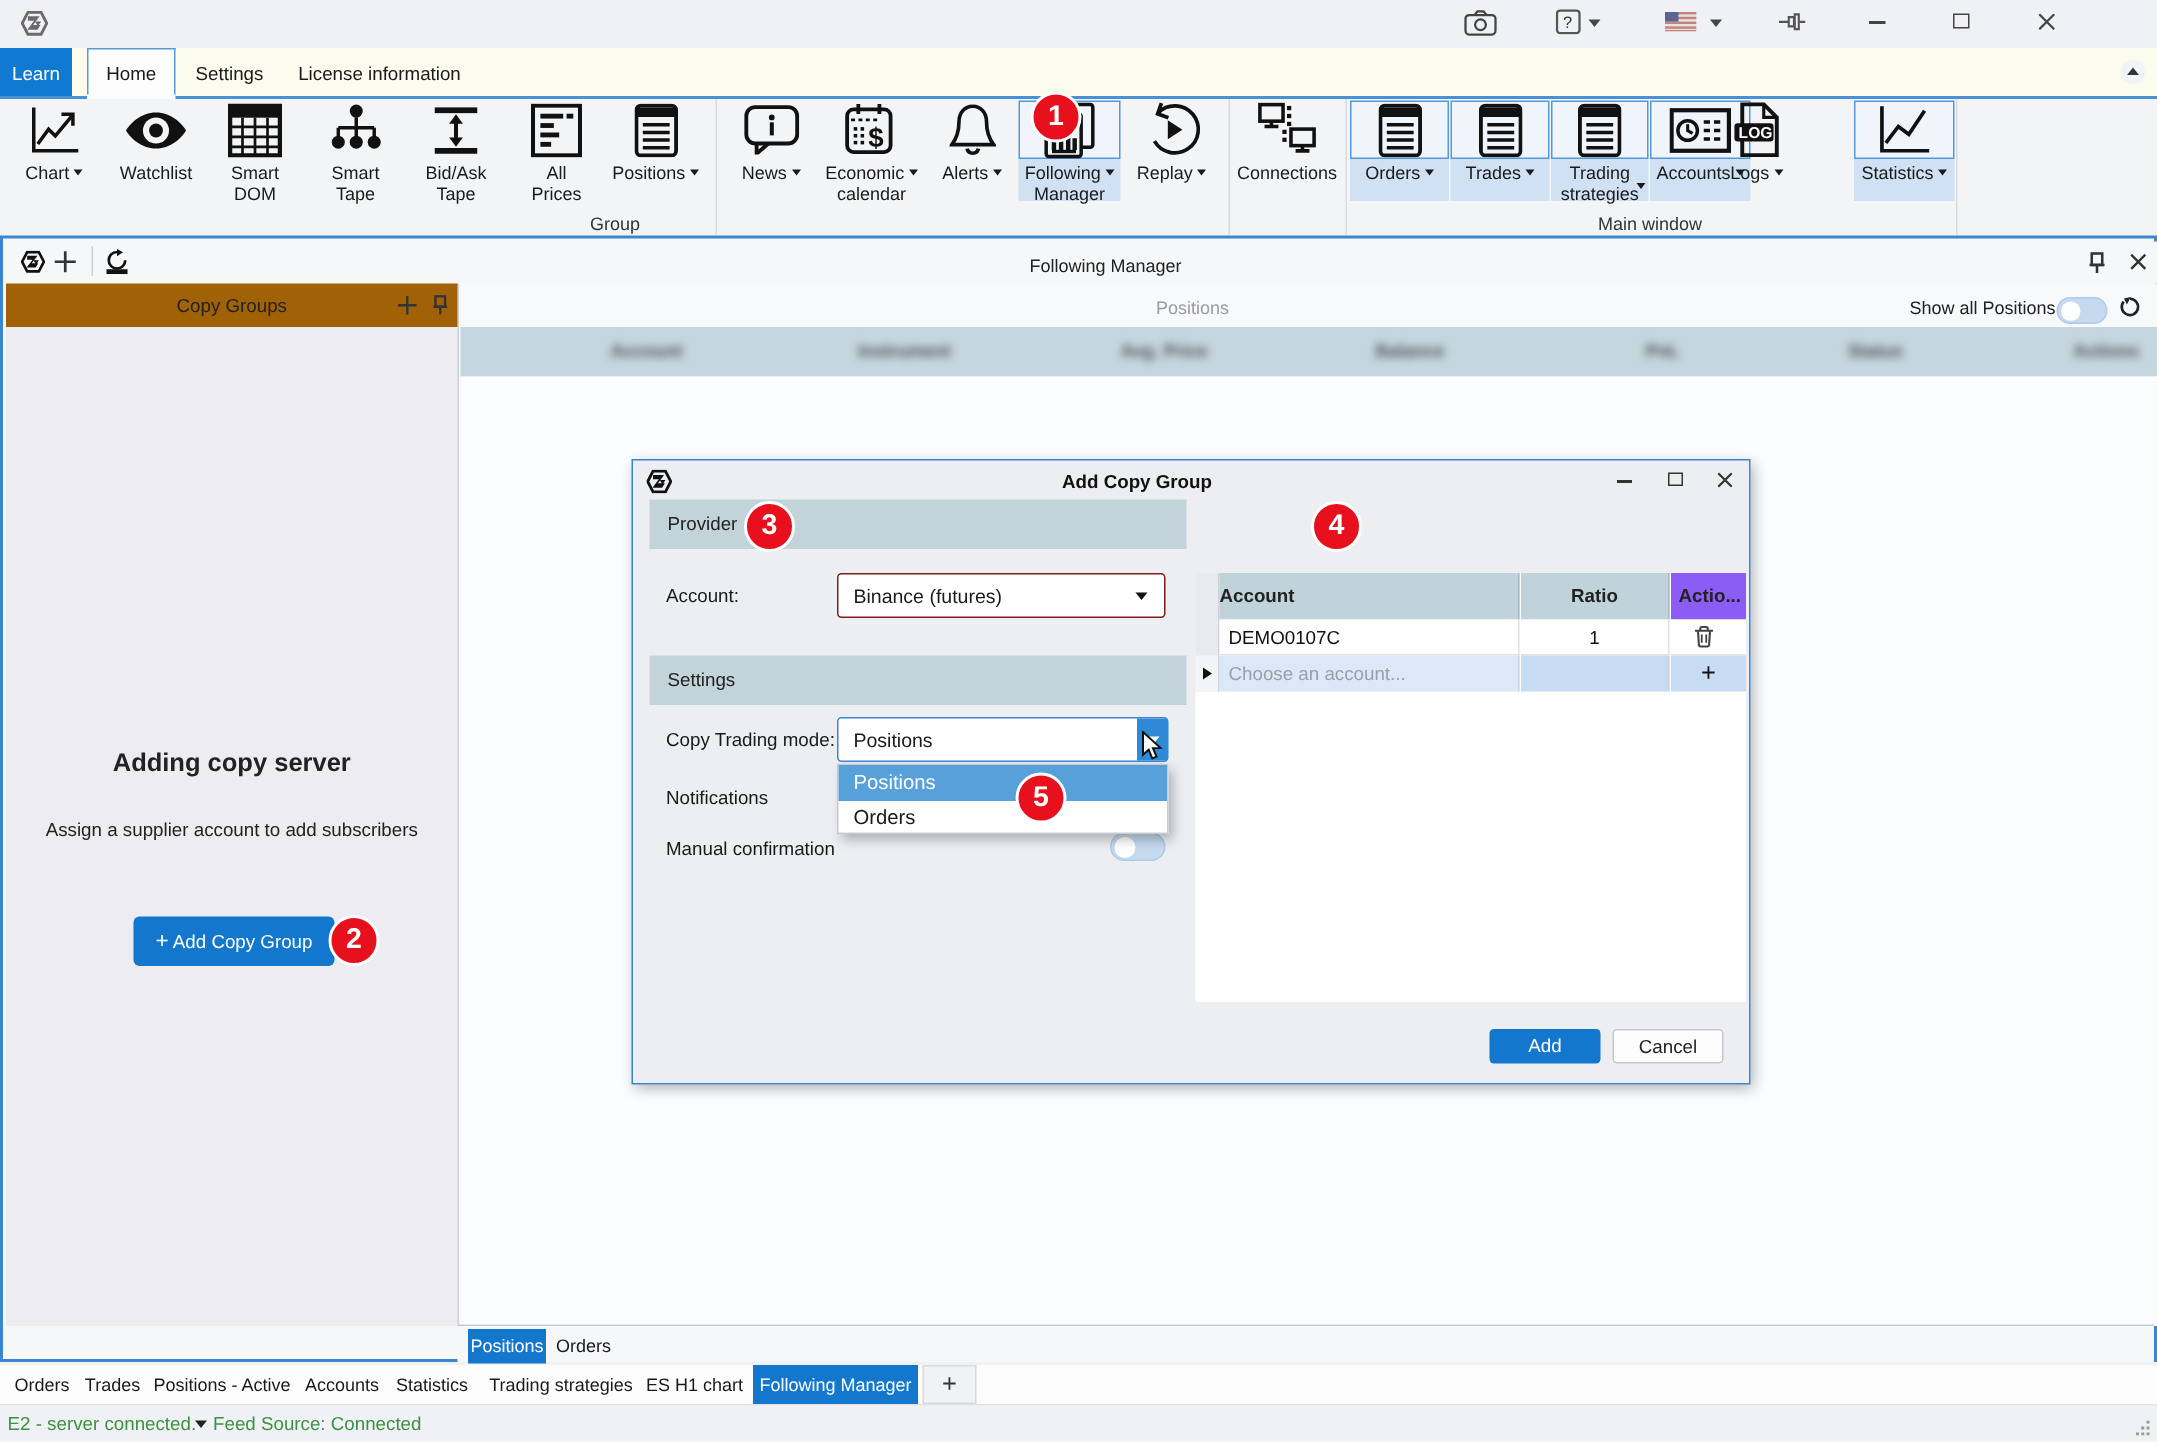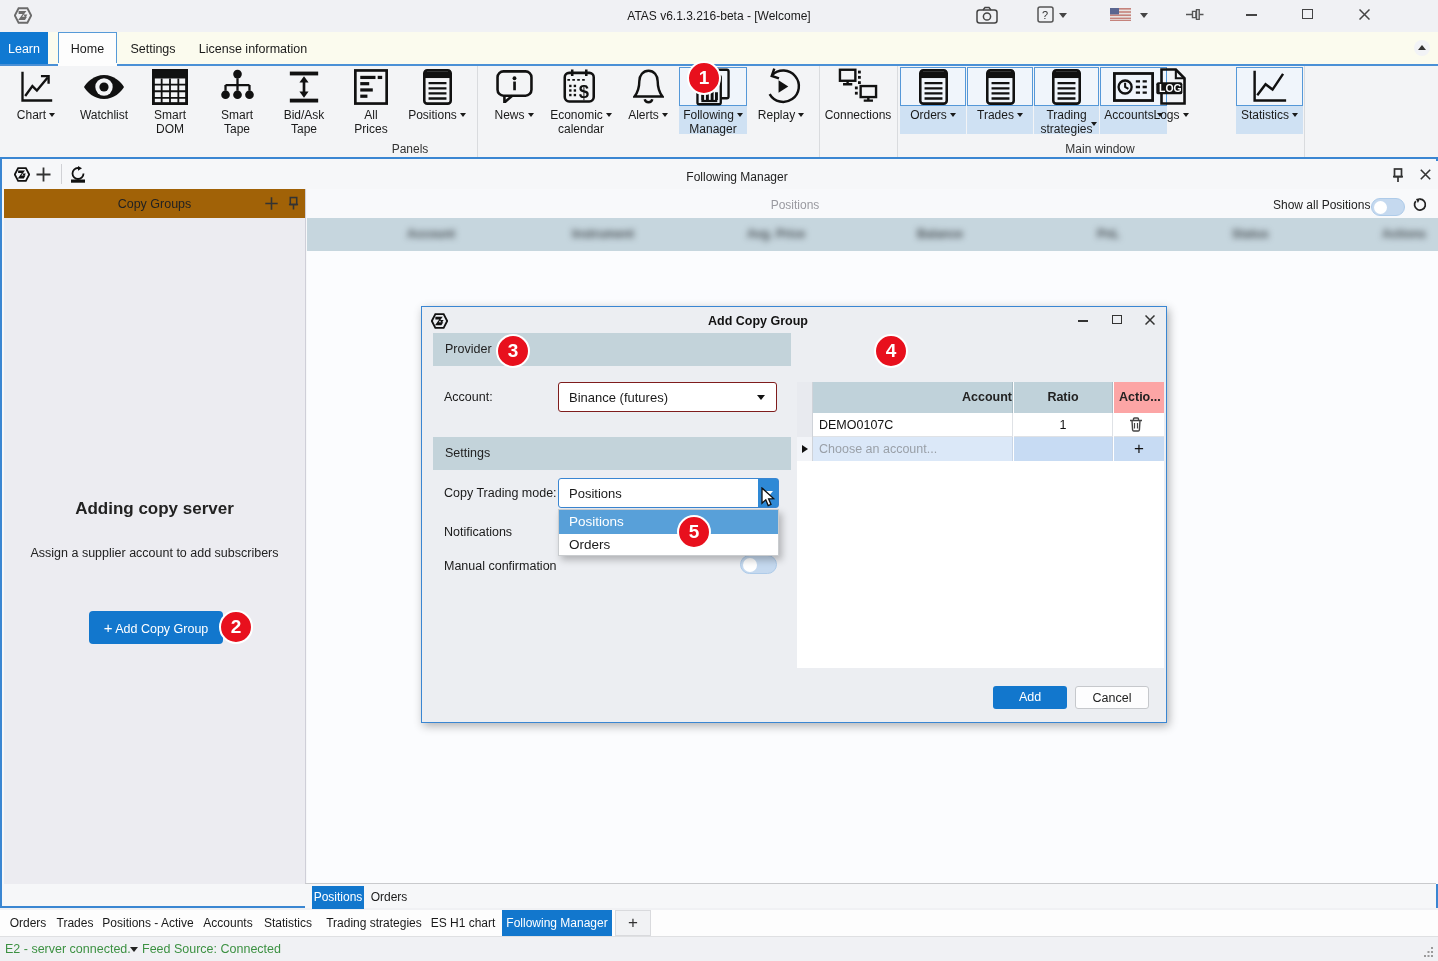--- a/index.html
+++ b/index.html
@@ -82,21 +82,20 @@
 </head>
 <body>
 <div id="stage">
 
   <div class="abs" id="titlebar">
     <svg class="tbico" style="left:14px;top:7px" width="18" height="17" viewBox="0 0 18 17">
         <path d="M4.6 1.2 H13.4 L17.2 8.5 L13.4 15.8 H4.6 L0.8 8.5 Z" fill="none" stroke="#6b6b6b" stroke-width="1.9"></path>
         <path d="M4.6 3.9 H12.4 L8.1 9.7 H13.0 L11.0 12.9 H4.2 L8.7 6.9 H4.6 Z" fill="#6b6b6b"></path>
         <path d="M9.4 7.4 L13.4 7.4 L11.3 10.7 Z" fill="#6b6b6b"></path>
       </svg>
-    <div class="title">ATAS v6.1.3.216-beta - [Welcome]</div>
     <svg class="tbico" style="left:976px" width="22" height="18" viewBox="0 0 22 18">
         <rect x="1" y="4" width="20" height="13" rx="2.5" fill="none" stroke="#444" stroke-width="1.5"></rect>
         <path d="M7 4 L9 1.5 H13 L15 4" fill="none" stroke="#444" stroke-width="1.5"></path>
         <circle cx="11" cy="10.5" r="3.6" fill="none" stroke="#444" stroke-width="1.5"></circle>
       </svg>
     <svg class="tbico" style="left:1037px" width="17" height="17" viewBox="0 0 17 17">
         <rect x="1" y="1" width="15" height="15" rx="2" fill="none" stroke="#555" stroke-width="1.5"></rect>
         <text x="5" y="12.5" font-size="11" fill="#333" font-family="Liberation Sans">?</text>
       </svg>
     <div class="tbico" style="left:1059px;top:13px;width:0;height:0;border-left:4px solid transparent;border-right:4px solid transparent;border-top:5px solid #444"></div>
@@ -134,21 +133,21 @@
   <div class="abs" style="left:0;top:64px;width:1438px;height:1.5px;background:#4a90d6;z-index:3"></div>
   <div class="abs" style="left:58px;top:63px;width:59px;height:3px;background:#fdfdfd;z-index:4"></div>
   <div class="abs" style="left:1414px;top:40px;width:16px;height:16px;border-radius:50%;background:#f2f3f6;z-index:5"></div>
   <div class="abs" id="collapsebtn" style="top:45px;z-index:6"></div>
 
   <div class="abs" id="ribbon">
     <div class="rsep" style="left:477px"></div>
     <div class="rsep" style="left:819px"></div>
     <div class="rsep" style="left:897px"></div>
     <div class="rsep" style="left:1304px"></div>
-    <div class="grplabel" style="left:310px">Panels</div>
+    <div class="grplabel" style="left:310px">Group</div>
     <div class="grplabel" style="left:1000px">Main window</div>
 
     <div class="rbtn" style="left:5px;width:62px">
         <div class="ric">
           <svg width="36" height="36" viewBox="0 0 40 40">
             <path d="M5 3 V35 H38" stroke="#111" stroke-width="2.6" fill="none"></path>
             <path d="M8 30 L16 19 L21 24 L33 9.5" stroke="#111" stroke-width="2.6" fill="none"></path>
             <path d="M25.5 8 H34 V16.5" stroke="#111" stroke-width="2.6" fill="none"></path>
           </svg>
         </div>
@@ -500,23 +499,23 @@
     <div class="toggle" style="left:318px;top:248px">
         <div class="knob"></div>
       </div>
     <div id="ddpopup">
         <div class="r1">Positions</div>
         <div class="r2">Orders</div>
       </div>
 
     <div class="abs" style="left:375px;top:75px;width:367px;height:286px;background:#fff"></div>
     <div class="abs" style="left:375px;top:75px;width:16px;height:79px;background:#e8eaef;border-right:1px solid #cfd3d9"></div>
-    <div class="abs" style="left:391px;top:75px;width:200px;height:31px;background:#c0d2da;border-right:1px solid #a9bcc5;text-align:right;font-weight:bold;font-size:12.5px;color:#222;line-height:31px">Account</div>
+    <div class="abs" style="left:391px;top:75px;width:200px;height:31px;background:#c0d2da;border-right:1px solid #a9bcc5;text-align:left;font-weight:bold;font-size:12.5px;color:#222;line-height:31px">Account</div>
     <div class="abs" style="left:592px;top:75px;width:99px;height:31px;background:#c0d2da;border-right:1px solid #a9bcc5;text-align:center;font-weight:bold;font-size:12.5px;color:#222;line-height:31px">Ratio</div>
-    <div class="abs" style="left:692px;top:75px;width:50px;height:31px;background:#fca5a5;font-weight:bold;font-size:12.5px;color:#222;line-height:31px;padding-left:5px">Actio...</div>
+    <div class="abs" style="left:692px;top:75px;width:50px;height:31px;background:#8b5cf6;font-weight:bold;font-size:12.5px;color:#222;line-height:31px;padding-left:5px">Actio...</div>
     <div class="abs" style="left:391px;top:106px;width:200px;height:24px;background:#fff;border-right:1px solid #dfe2e6;border-bottom:1px solid #dfe2e6;font-size:12.5px;color:#111;line-height:24px;padding-left:6px">DEMO0107C</div>
     <div class="abs" style="left:592px;top:106px;width:99px;height:24px;background:#fff;border-right:1px solid #dfe2e6;border-bottom:1px solid #dfe2e6;font-size:12.5px;color:#111;line-height:24px;text-align:center">1</div>
     <div class="abs" style="left:692px;top:106px;width:50px;height:24px;background:#fff;border-bottom:1px solid #dfe2e6">
         <svg style="margin:4px 0 0 15px" width="14" height="15" viewBox="0 0 14 15">
           <path d="M1 3.5 H13 M4.5 3.5 V2 a1 1 0 0 1 1-1 H8.5 a1 1 0 0 1 1 1 V3.5 M3 3.5 L3.6 13 a1.2 1.2 0 0 0 1.2 1 H9.2 a1.2 1.2 0 0 0 1.2-1 L11 3.5" fill="none" stroke="#444" stroke-width="1.4"></path>
           <path d="M5.5 6 V11.5 M8.5 6 V11.5" stroke="#444" stroke-width="1.2"></path>
         </svg>
       </div>
     <div class="abs" style="left:375px;top:130px;width:16px;height:24px;background:#f2f4f8;border-right:1px solid #cfd3d9">
         <div style="margin:8px 0 0 5px;width:0;height:0;border-top:4.5px solid transparent;border-bottom:4.5px solid transparent;border-left:6px solid #111"></div>

